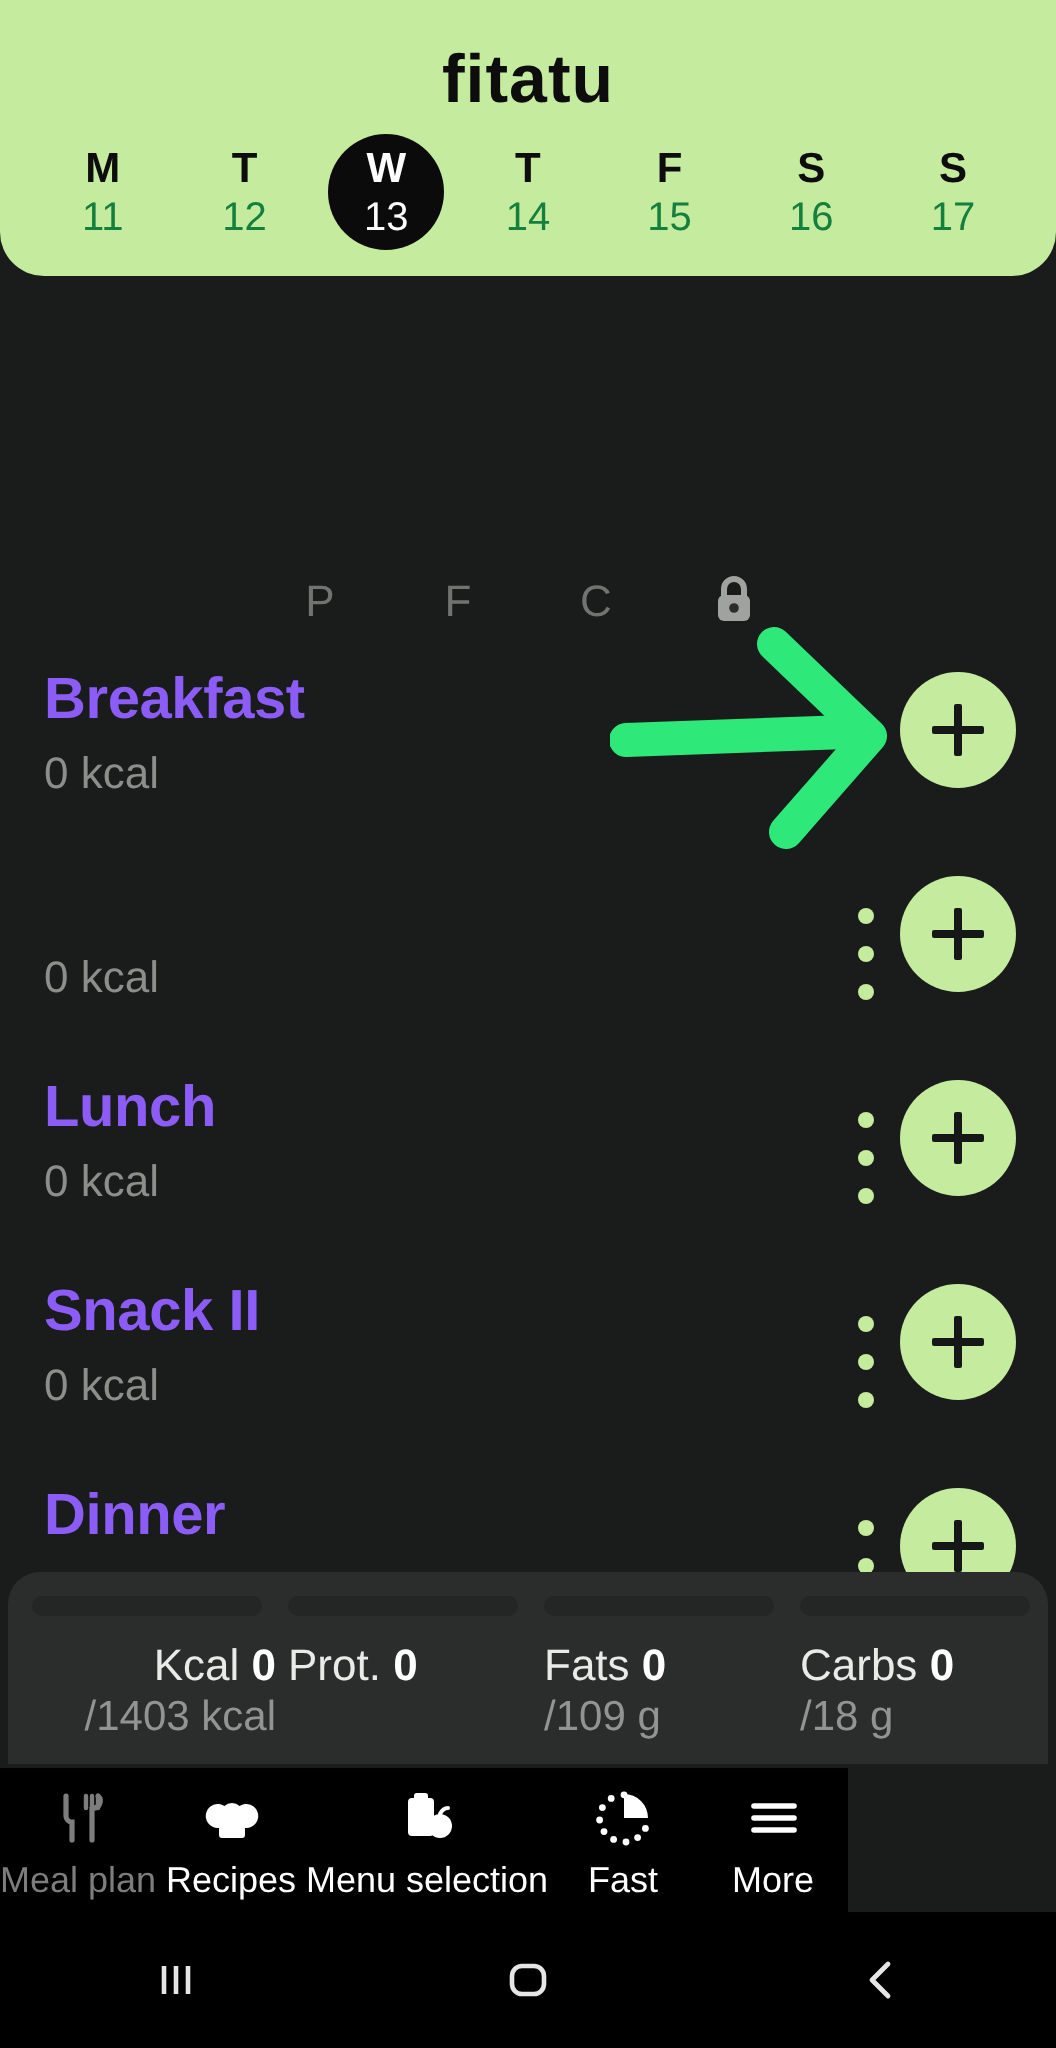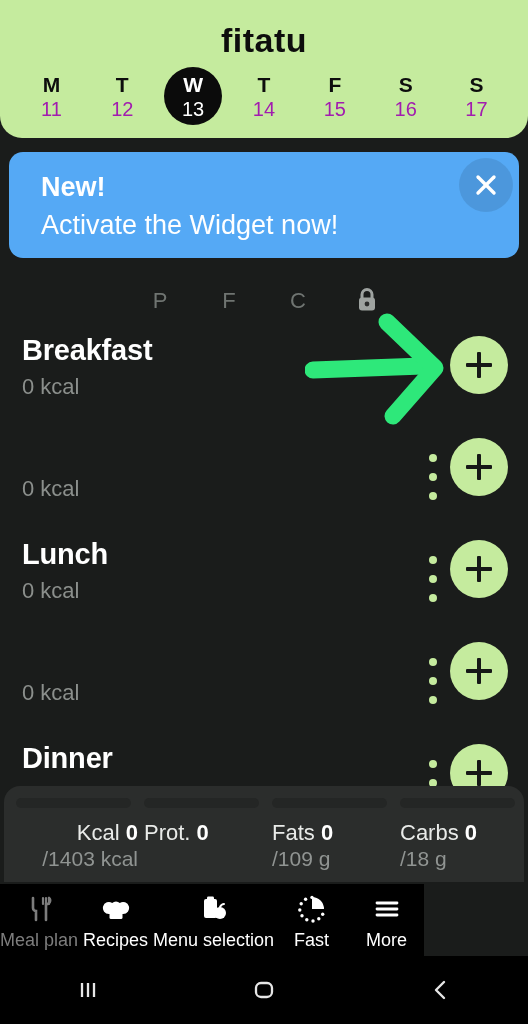--- a/index.html
+++ b/index.html
@@ -48,21 +48,21 @@
     align-items: center; justify-content: center;
     cursor: pointer;
   }
   .day .dow {
     font-size: 21px; font-weight: 700;
     color: #0d0d0d; line-height: 24px;
     position: relative; z-index: 2;
   }
   .day .dnum {
     font-size: 20px; font-weight: 400;
-    color: #a21caf; line-height: 24px;
+    color: #15803d; line-height: 24px;
     position: relative; z-index: 2;
   }
   .day.selected::before {
     content: "";
     position: absolute;
     top: 1px; left: 50%;
     width: 58px; height: 58px;
     margin-left: -29px;
     background: #0b0b0b;
     border-radius: 50%;
@@ -125,21 +125,21 @@
     z-index: 1;
   }
   .meal-row {
     position: relative;
     height: 102px;
     width: 528px;
   }
   .meal-name {
     position: absolute; left: 22px; top: 10px;
     font-size: 29px; font-weight: 700;
-    color: #ffffff; letter-spacing: -0.2px;
+    color: #8b5cf6; letter-spacing: -0.2px;
   }
   .meal-kcal {
     position: absolute; left: 22px; top: 50px;
     font-size: 22px; font-weight: 400;
     color: #8b8f8c;
   }
   .meal-dots {
     position: absolute; right: 88px; top: 28px;
     width: 14px; height: 46px;
     display: flex; flex-direction: column;
@@ -282,30 +282,20 @@
           <span class="dow">S</span>
           <span class="dnum">16</span>
         </div>
         <div class="day">
           <span class="dow">S</span>
           <span class="dnum">17</span>
         </div>
       </div>
   </div>
 
-  <div class="banner">
-    <div class="banner-title">New!</div>
-    <div class="banner-sub">Activate the Widget now!</div>
-    <div class="banner-close">
-      <svg width="34" height="34" viewBox="0 0 34 34" aria-hidden="true">
-        <line x1="9" y1="9" x2="25" y2="25" stroke="#ffffff" stroke-width="3.4" stroke-linecap="round"></line>
-        <line x1="25" y1="9" x2="9" y2="25" stroke="#ffffff" stroke-width="3.4" stroke-linecap="round"></line>
-      </svg>
-    </div>
-  </div>
 
   <div class="macro-head">
     <span class="m-p">P</span>
     <span class="m-f">F</span>
     <span class="m-c">C</span>
     <span class="m-lock">
       <svg width="24" height="28" viewBox="0 0 24 28" aria-hidden="true">
         <path d="M7 12 V8.5 a5 5 0 0 1 10 0 V12" fill="none" stroke="#9ea3a0" stroke-width="3"></path>
         <rect x="4" y="11.5" width="16" height="13" rx="3" fill="#9ea3a0"></rect>
         <circle cx="12" cy="18" r="2.4" fill="#2b2d2c"></circle>
@@ -332,20 +322,21 @@
         <div class="meal-name">Lunch</div>
         <div class="meal-kcal">0 kcal</div>
         <div class="meal-dots">
           <i></i>
           <i></i>
           <i></i>
         </div>
         <div class="meal-add"></div>
       </div>
       <div class="meal-row">
+        <div class="meal-name">Snack II</div>
         <div class="meal-kcal">0 kcal</div>
         <div class="meal-dots">
           <i></i>
           <i></i>
           <i></i>
         </div>
         <div class="meal-add"></div>
       </div>
       <div class="meal-row">
         <div class="meal-name">Dinner</div>

